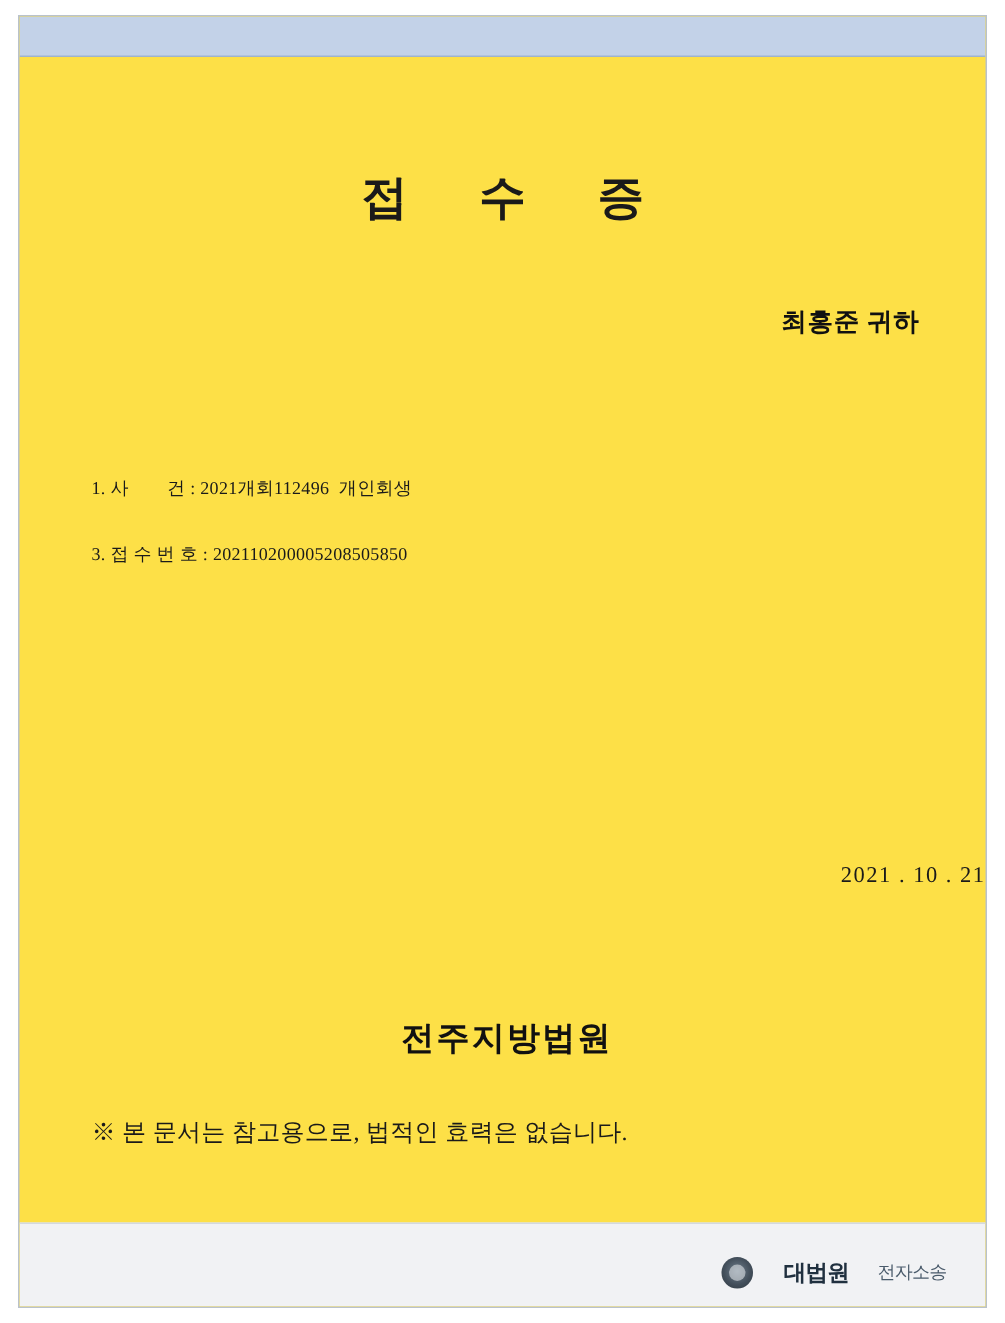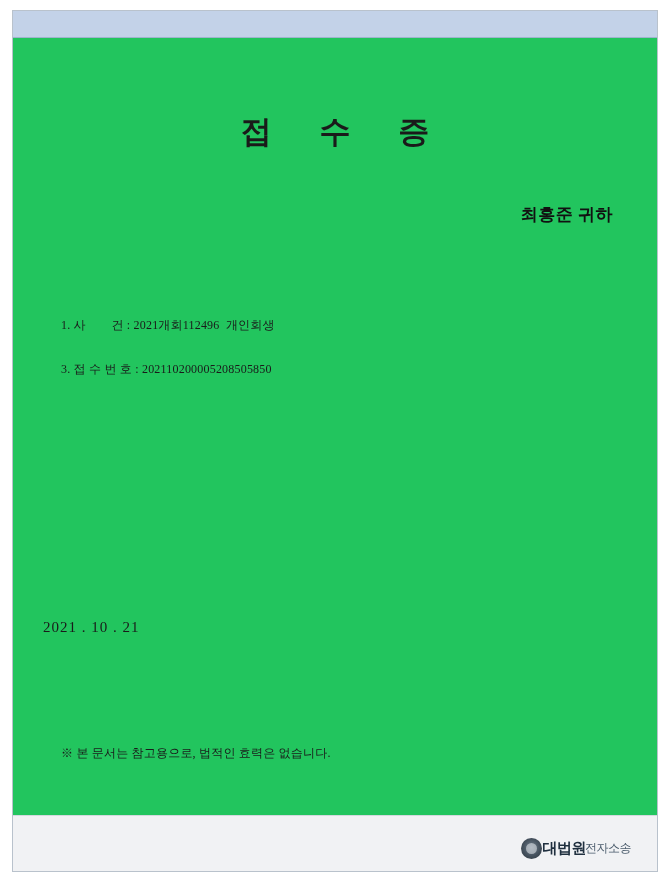--- a/index.html
+++ b/index.html
@@ -12,21 +12,21 @@
     background: #ffffff;
     font-family: "Liberation Serif", serif;
     overflow: hidden;
   }
   .page {
     position: absolute;
     left: 12px;
     top: 10px;
     width: 646px;
     height: 862px;
-    background: #22c55e;
+    background: #fde047;
     border: 1px solid #b9c2cc;
     box-sizing: border-box;
     overflow: hidden;
   }
   .topbar {
     position: absolute;
     left: 0;
     top: 0;
     width: 100%;
     height: 27px;
@@ -92,24 +92,24 @@
   .redact {
     display: inline-block;
     width: 13px;
     height: 14px;
     background: #d9d9d9;
     vertical-align: -2px;
     margin: 0 1px;
   }
   .date-line {
     position: absolute;
-    top: 608px;
-    left: 0;
-    width: 100%;
-    text-align: left;
+    top: 565px;
+    left: 0;
+    width: 100%;
+    text-align: right;
     padding-left: 30px;
     box-sizing: border-box;
     font-size: 15px;
     color: #1a1a1a;
     letter-spacing: 1px;
   }
   .court {
     position: absolute;
     top: 666px;
     left: 0;
@@ -119,31 +119,31 @@
     box-sizing: border-box;
     font-size: 22px;
     font-weight: bold;
     color: #111111;
     letter-spacing: 1.5px;
   }
   .note {
     position: absolute;
     top: 734px;
     left: 48px;
-    font-size: 12px;
+    font-size: 16px;
     color: #1a1a1a;
     letter-spacing: 0.2px;
   }
   .logo {
     position: absolute;
     right: 26px;
     bottom: 12px;
     display: flex;
     align-items: center;
-    gap: 1px;
+    gap: 21px;
   }
   .logo-emblem {
     width: 21px;
     height: 21px;
     border-radius: 50%;
     background: radial-gradient(circle at 50% 45%, #6f7e8c 0%, #44505c 55%, #2c353d 100%);
     position: relative;
     flex: 0 0 auto;
   }
   .logo-emblem::after {
@@ -189,20 +189,21 @@
     <div class="item"><span>1. 사        건 :</span> <span>2021개회112496  개인회생</span></div>
 
 
     <div class="item"><span>3. 접 수 번 호 :</span> <span>202110200005208505850</span></div>
 
 
   </div>
 
   <div class="date-line">2021 . 10 . 21</div>
 
+  <div class="court">전주지방법원</div>
 
   <div class="note">※ 본 문서는 참고용으로, 법적인 효력은 없습니다.</div>
 
   <div class="bottombar"></div>
 
   <div class="logo">
     <span class="logo-emblem"></span>
     <span class="logo-main">대법원</span>
     <span class="logo-sub">전자소송</span>
   </div>

